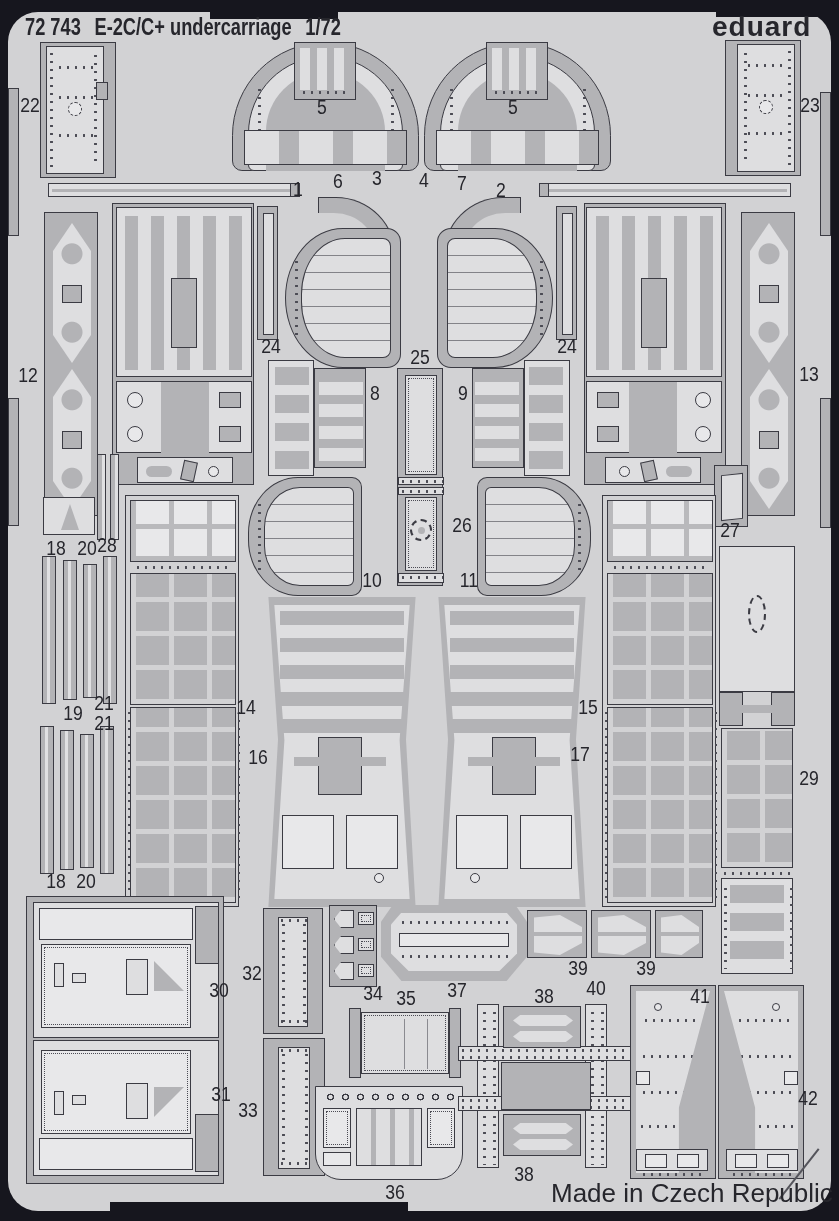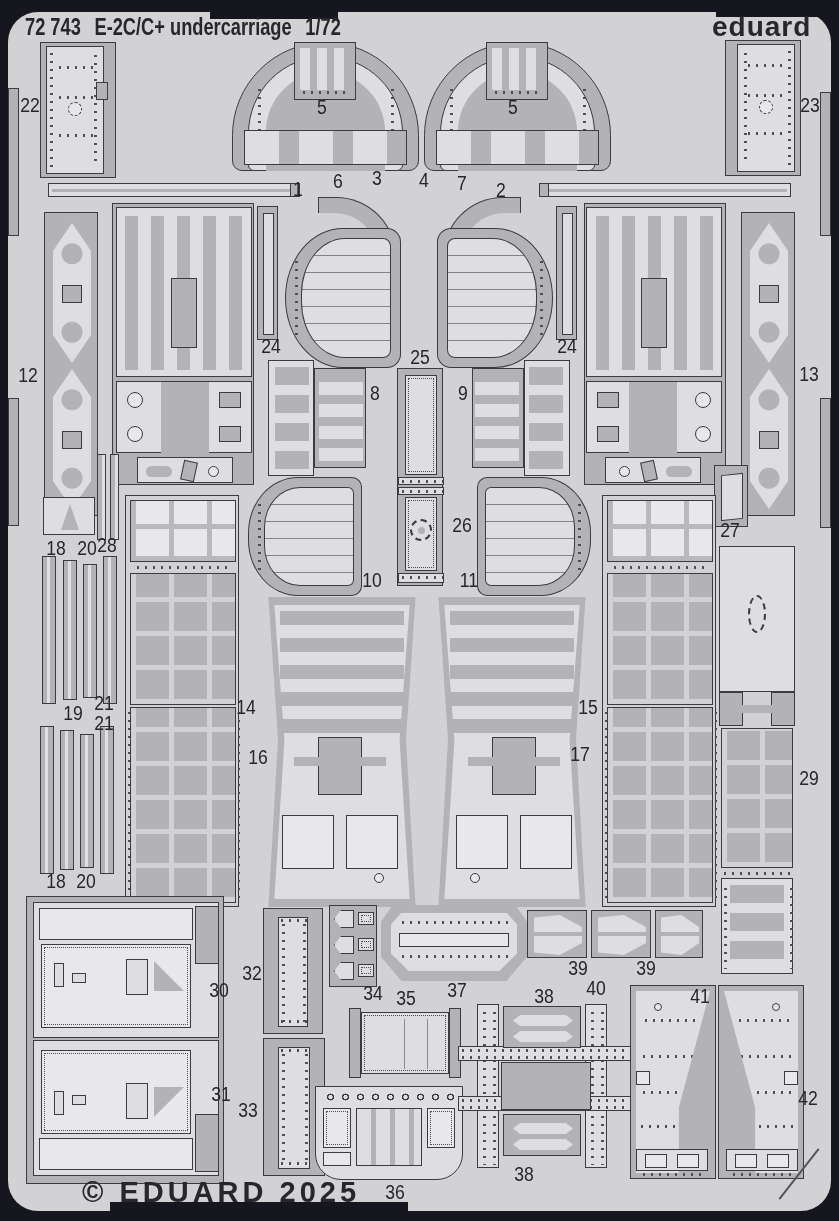--- a/index.html
+++ b/index.html
@@ -521,14 +521,14 @@
       <span class="lbl" style="left: 578px; top: 968px;">39</span>
       <span class="lbl" style="left: 646px; top: 968px;">39</span>
       <span class="lbl" style="left: 544px; top: 996px;">38</span>
       <span class="lbl" style="left: 596px; top: 988px;">40</span>
       <span class="lbl" style="left: 700px; top: 996px;">41</span>
       <span class="lbl" style="left: 808px; top: 1098px;">42</span>
       <span class="lbl" style="left: 395px; top: 1192px;">36</span>
       <span class="lbl" style="left: 524px; top: 1174px;">38</span>
     </div>
 
-  <span class="copyright">© EDUARD 2025</span>
+  <span class="madein">Made in Czech Republic</span>
 </div>
 
 </body></html>

